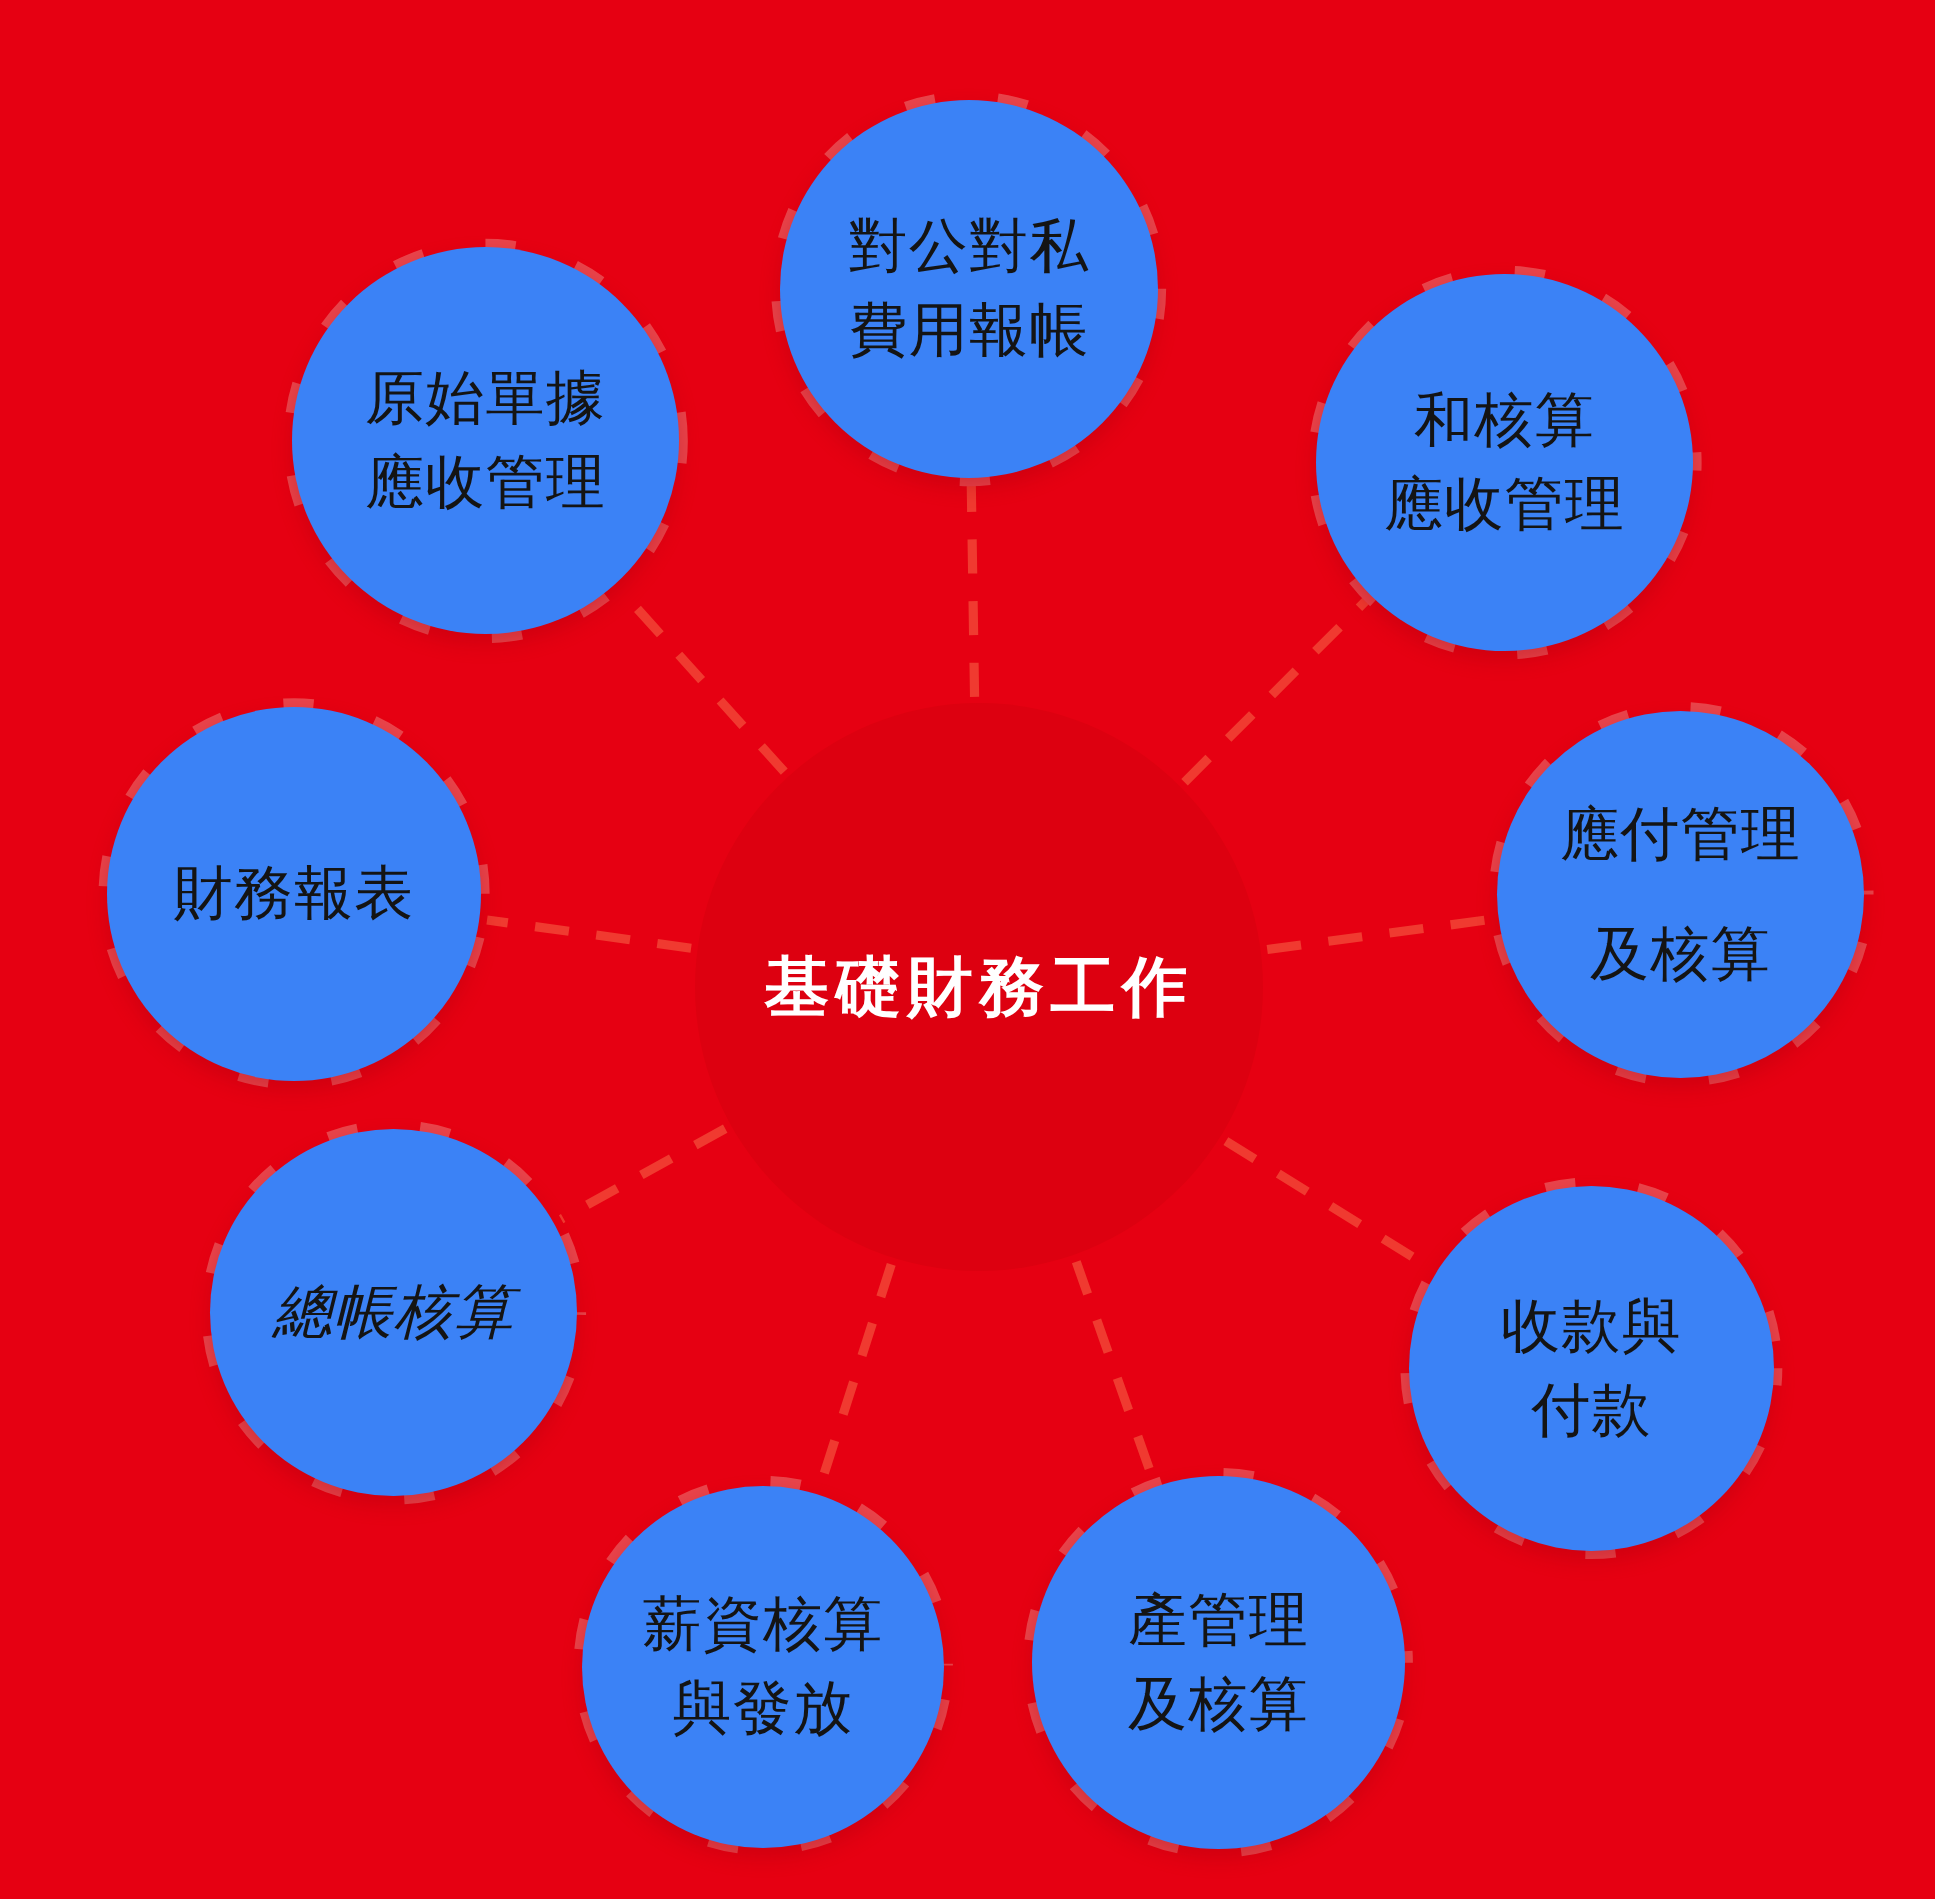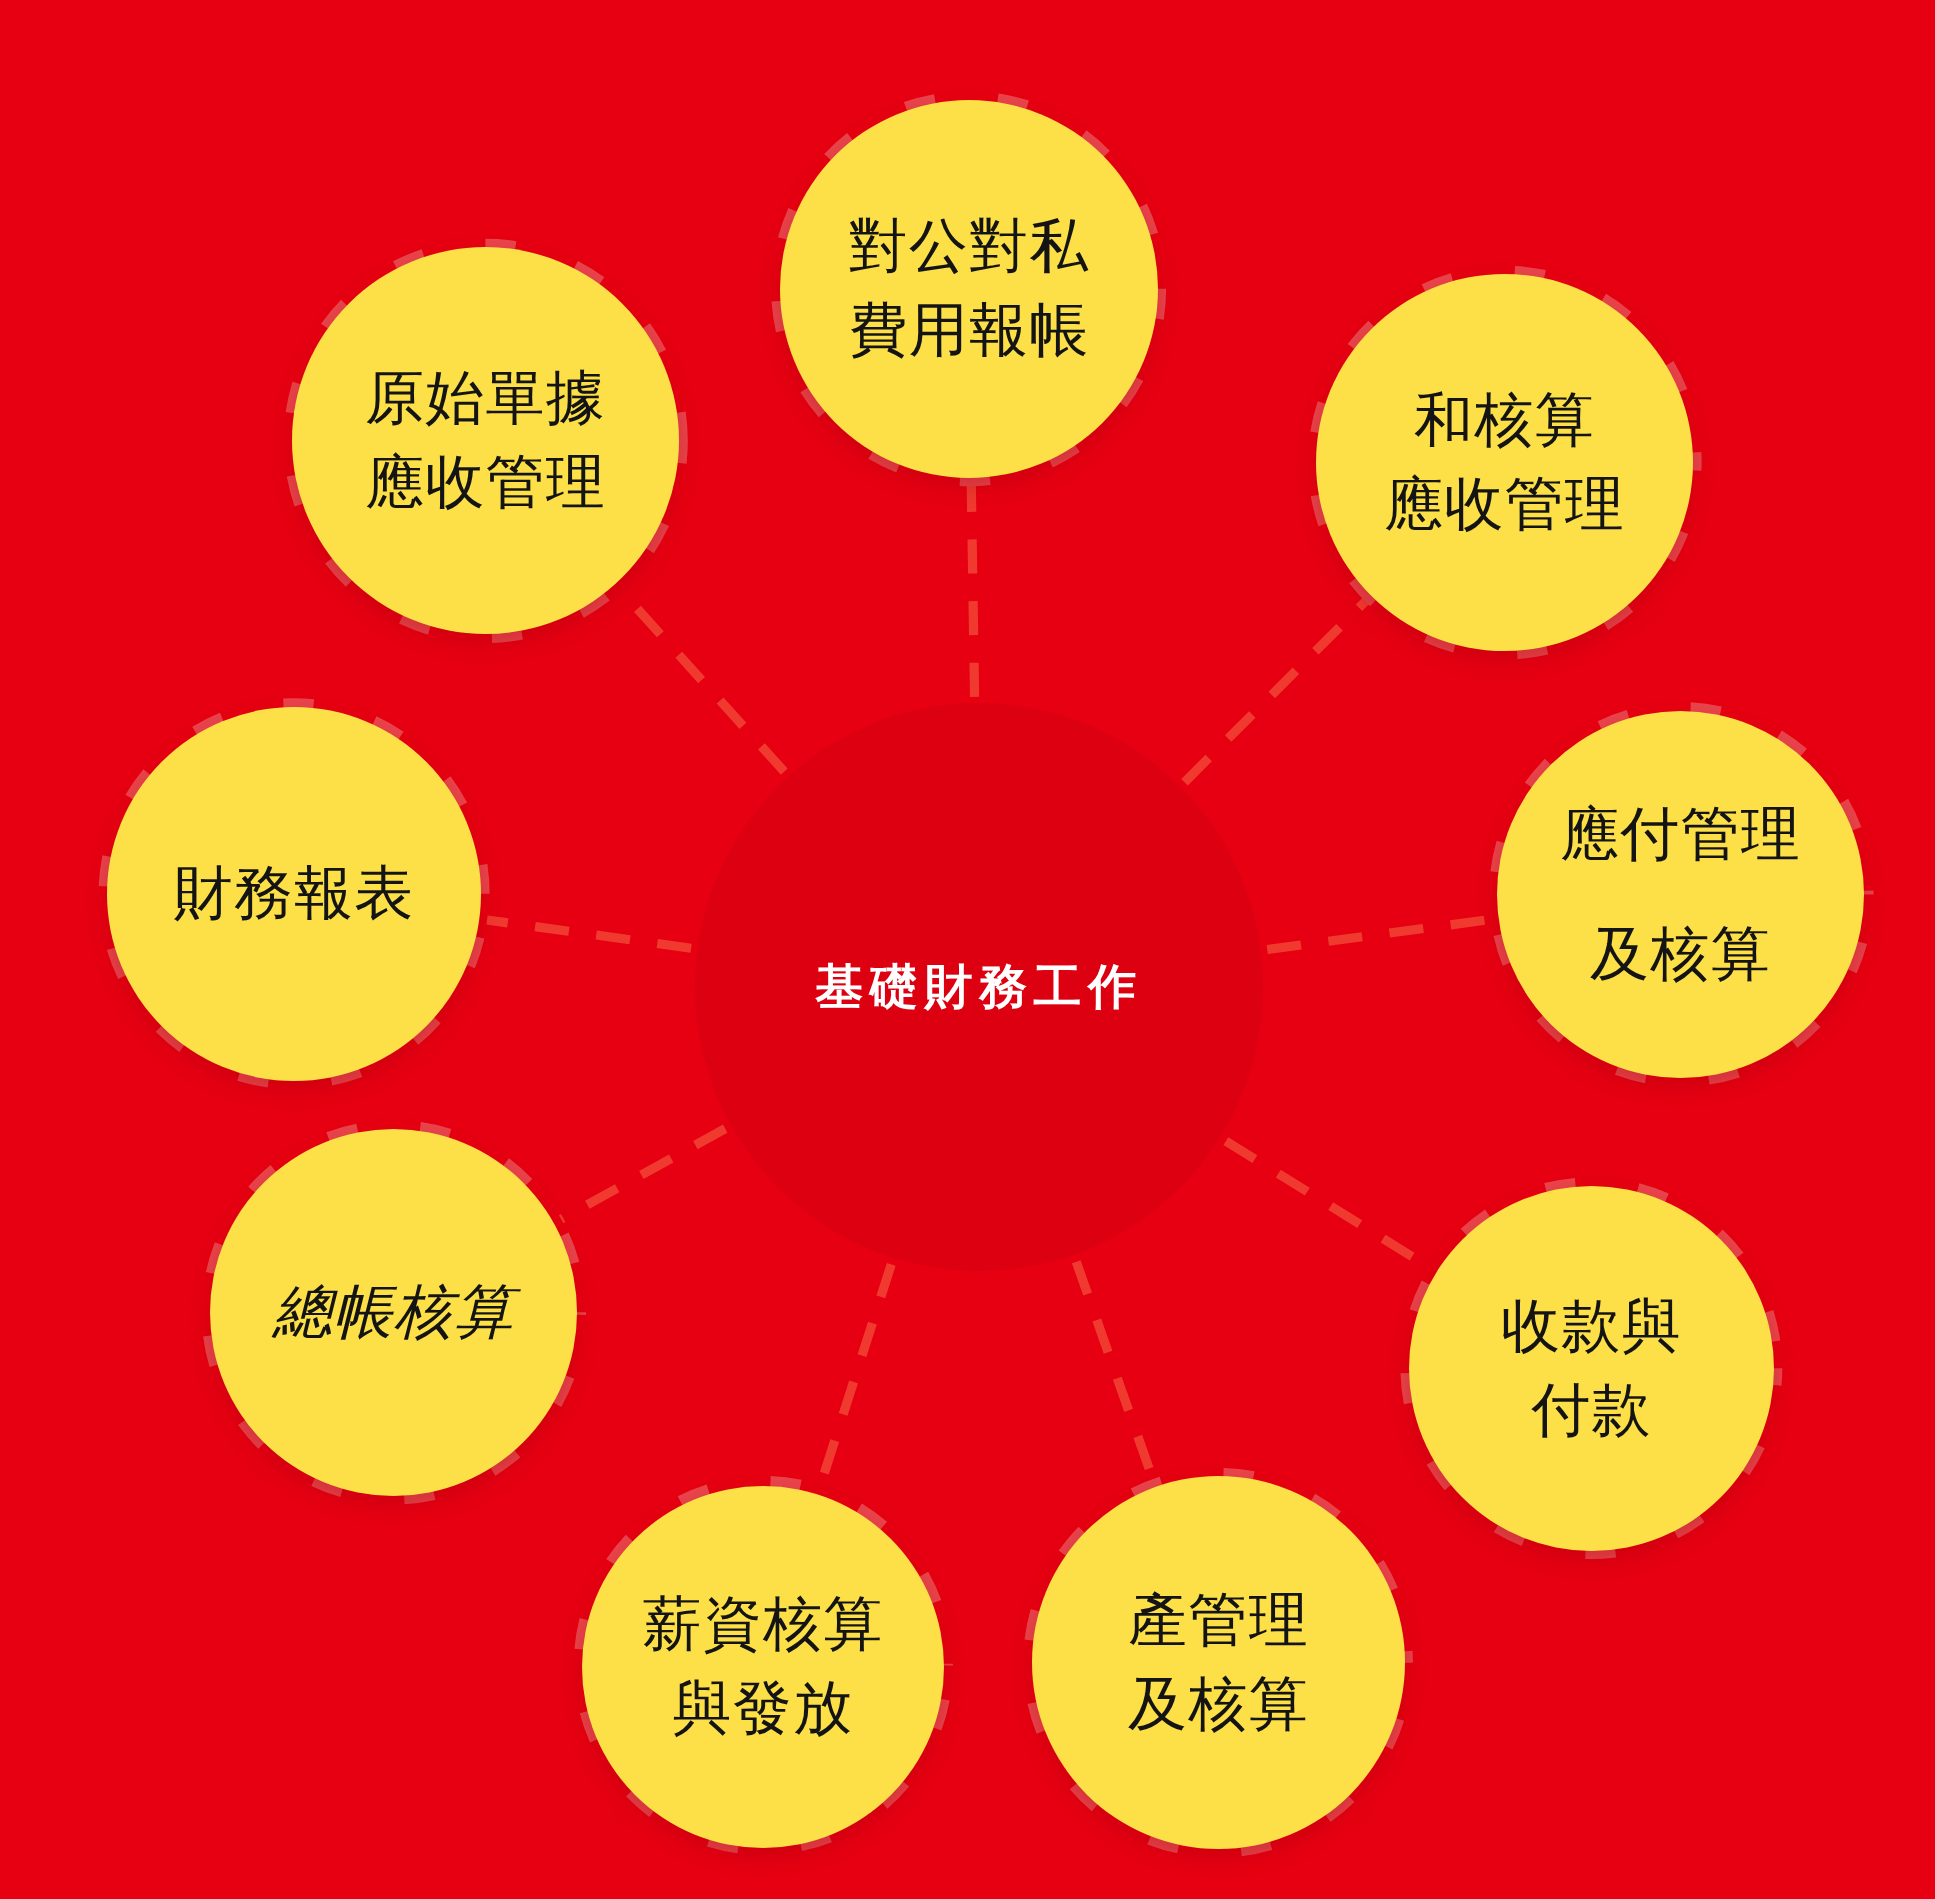--- a/index.html
+++ b/index.html
@@ -18,29 +18,29 @@
   }
   .hub{
     position:absolute;
     left:695px;top:703px;width:568px;height:568px;
     background:#dd0010;
     border-radius:50%;
     display:flex;align-items:center;justify-content:center;
   }
   .hub-label{
     color:#ffffff;
-    font-size:48px;
+    font-size:65px;
     font-weight:bold;
     letter-spacing:6.6px;
     text-align:center;
     white-space:nowrap;
   }
   .node{
     position:absolute;
-    background:#fde047;
+    background:#3b82f6;
     border-radius:50%;
     display:flex;flex-direction:column;align-items:center;justify-content:center;
     text-align:center;
     color:#141414;
     font-size:59px;
     line-height:1.42;
     letter-spacing:1.3px;
     box-shadow:0 9.2px 19.7px rgba(155,0,14,0.30);
   }
   .node .line{white-space:nowrap;}

